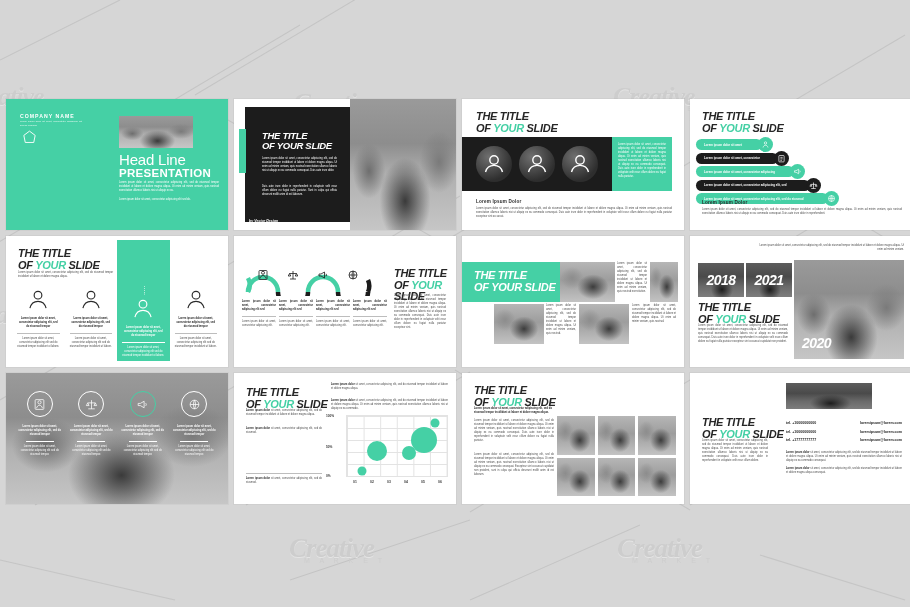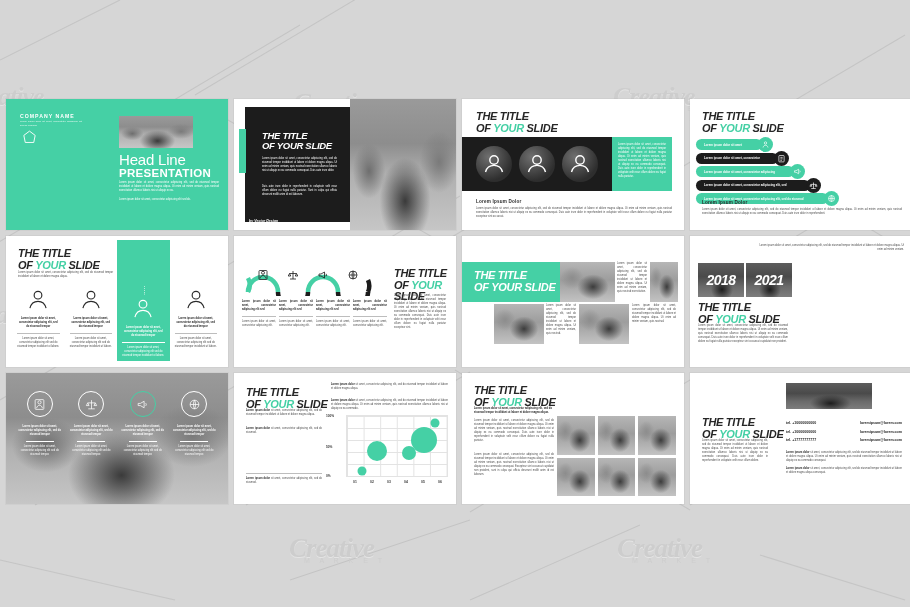--- a/index.html
+++ b/index.html
@@ -518,20 +518,23 @@
   </div>
 
   <div class="slide">
     <div class="s8-top lorem" style="text-align:right">Lorem ipsum dolor sit amet, consectetur adipiscing elit, sed do eiusmod tempor incididunt ut labore et dolore magna aliqua. Ut enim ad minim veniam.</div>
     <div class="s8-a photo dark">
       <span class="s8-yr">2018</span>
     </div>
     <div class="s8-b photo dark">
       <span class="s8-yr">2021</span>
     </div>
+    <div class="s8-c photo">
+      <span class="s8-yr s8-yr3">2020</span>
+    </div>
     <div class="s8-t ttl">
       <span>THE TITLE</span><br>
       <span>OF </span><span class="hl">YOUR</span><span> SLIDE</span>
     </div>
     <div class="s8-p lorem">Lorem ipsum dolor sit amet, consectetur adipiscing elit, sed do eiusmod tempor incididunt ut labore et dolore magna aliqua. Ut enim ad minim veniam, quis nostrud exercitation ullamco laboris nisi ut aliquip ex ea commodo consequat. Duis aute irure dolor in reprehenderit in voluptate velit esse cillum dolore eu fugiat nulla pariatur excepteur sint occaecat cupidatat non proident.</div>
   </div>
 
   <div class="slide s9">
     <div class="s9-bg photo"></div>
     <div class="s9-cols">

